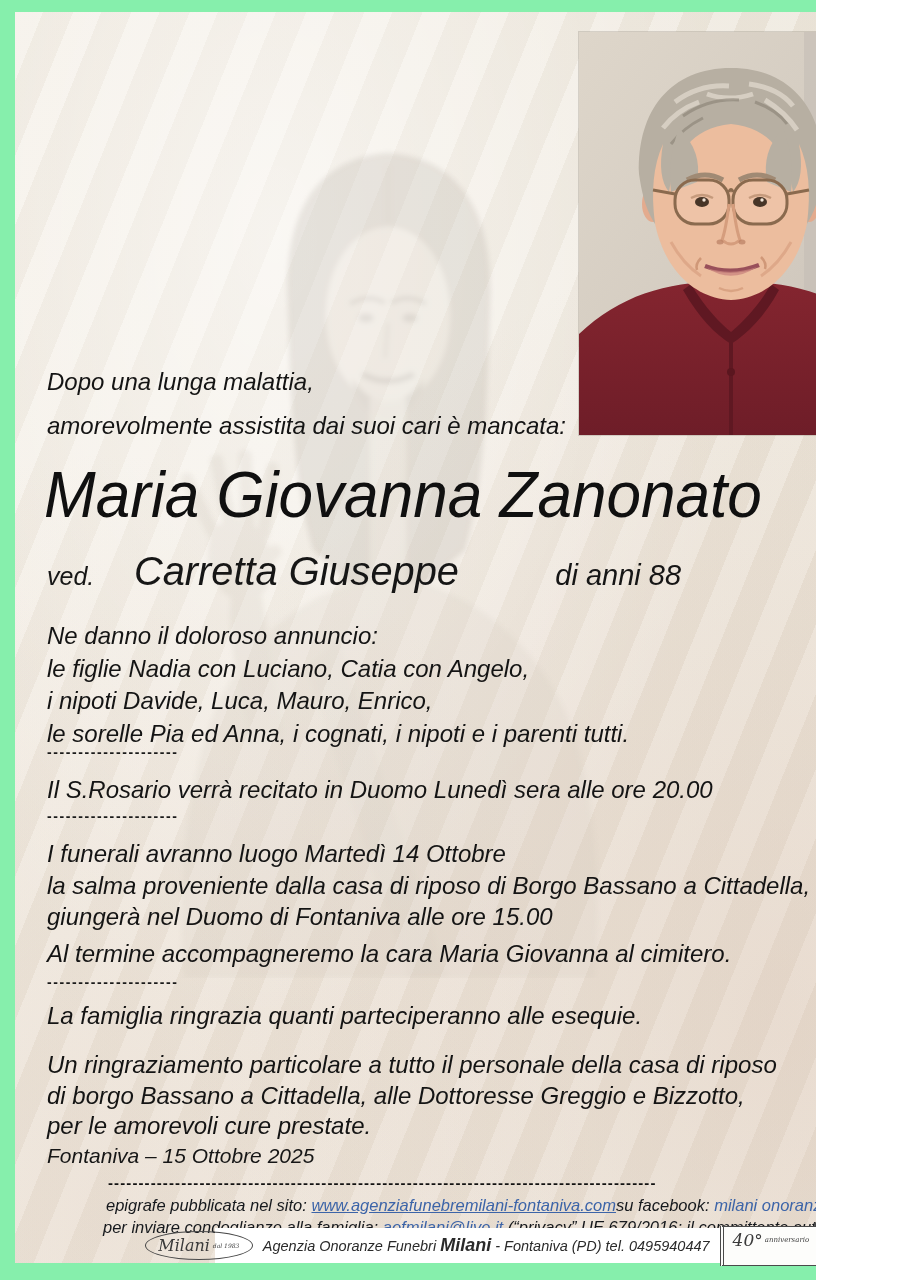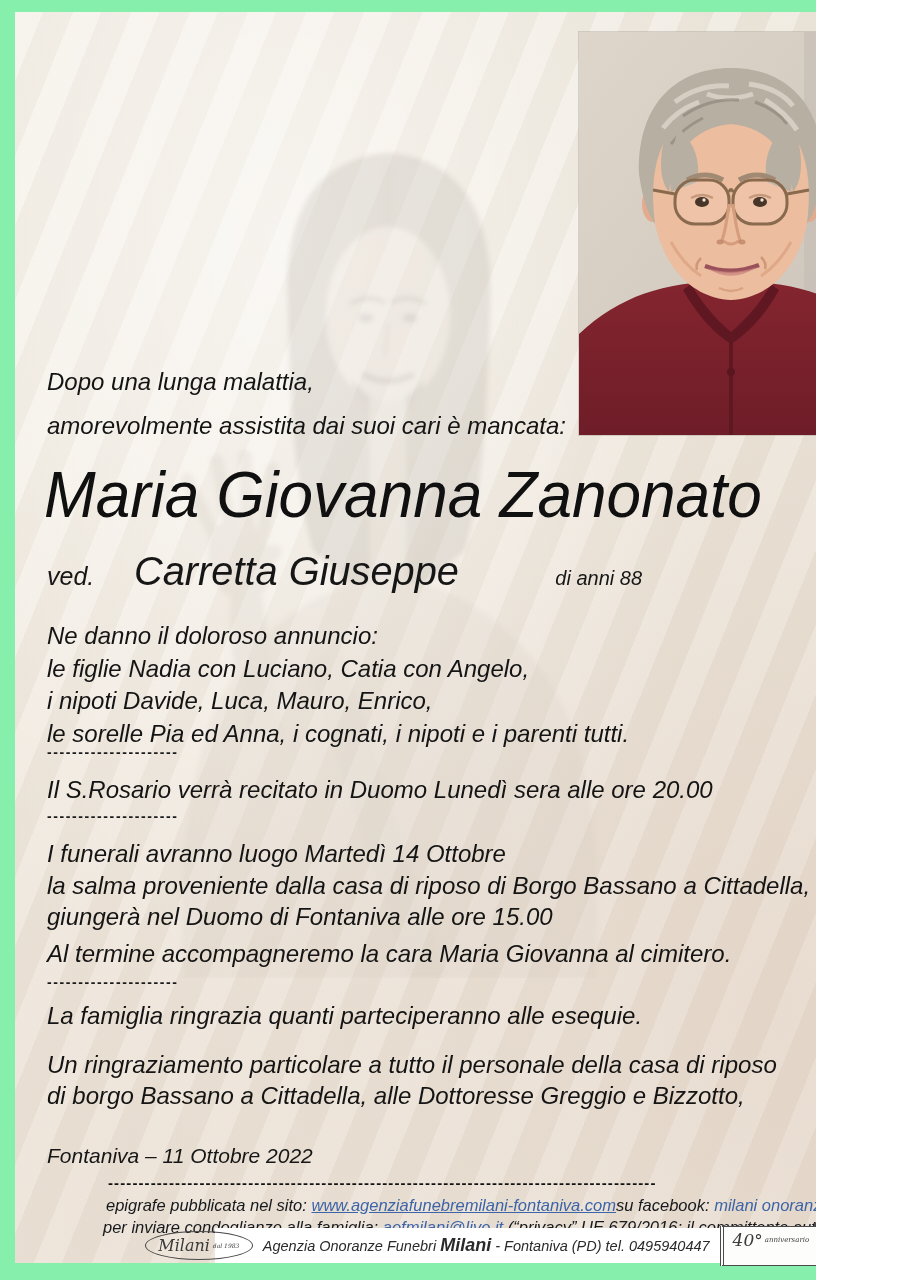--- a/index.html
+++ b/index.html
@@ -21,21 +21,21 @@
   #photo{position:absolute;left:579px;top:32px;width:304px;height:403px;box-shadow:0 0 0 1px rgba(120,110,100,0.25);}
   .body-line{font-size:24px;font-style:italic;color:#141414;white-space:nowrap;}
   .lh{line-height:32.5px;}
   #intro1{left:47px;top:368px;}
   #intro2{left:47px;top:412px;}
   #name{left:44px;top:458px;font-size:64px;font-style:italic;letter-spacing:0px;
         transform:scaleX(0.97);transform-origin:left top;white-space:nowrap;color:#101010;}
   #vedrow{left:47px;top:548px;display:flex;align-items:baseline;white-space:nowrap;gap:34px;}
   #ved-prefix{font-size:25px;font-style:italic;}
   #spouse{font-size:41px;font-style:italic;margin-left:6px;transform:scaleX(0.97);transform-origin:left bottom;}
-  #age{font-size:20px;font-style:italic;margin-left:52px;}
+  #age{font-size:29px;font-style:italic;margin-left:52px;}
   .sep{font-weight:bold;font-size:14px;letter-spacing:1.6px;color:#1a1a1a;white-space:nowrap;}
   #sep1{left:47px;top:744px;}
   #sep2{left:47px;top:808px;}
   #sep3{left:47px;top:974px;}
   #block-family{left:47px;top:620px;}
   #rosary{left:47px;top:776px;}
   #block-funeral{left:47px;top:838px;line-height:31.5px;}
   #procession{left:47px;top:940px;}
   #thanks{left:47px;top:1002px;text-align:center;}
   #block-special{left:47px;top:1050px;line-height:30.5px;}
@@ -192,23 +192,24 @@
     <div class="body-line">giungerà nel Duomo di Fontaniva alle ore 15.00</div>
   </div>
 
   <div class="abs body-line" id="procession">Al termine accompagneremo la cara Maria Giovanna al cimitero.</div>
   <div class="abs sep" id="sep3">---------------------</div>
   <div class="abs body-line" id="thanks">La famiglia ringrazia quanti parteciperanno alle esequie.</div>
 
   <div class="abs" id="block-special">
     <div class="body-line">Un ringraziamento particolare a tutto il personale della casa di riposo</div>
     <div class="body-line">di borgo Bassano a Cittadella, alle Dottoresse Greggio e Bizzotto,</div>
-  </div>
-
-  <div class="abs" id="dateline">Fontaniva – 11 Ottobre  2022</div>
+    <div class="body-line">per le amorevoli cure prestate.</div>
+  </div>
+
+  <div class="abs" id="dateline">Fontaniva – 15 Ottobre  2025</div>
 
   <div class="abs" id="footer-sep">------------------------------------------------------------------------------------------</div>
 
   <div class="abs footer-line" id="footer-row1">
     <span>
       <span>epigrafe pubblicata nel sito:</span>
       <span class="link u">www.agenziafunebremilani-fontaniva.com</span>
     </span>
     <span>
       <span>su facebook:</span>

